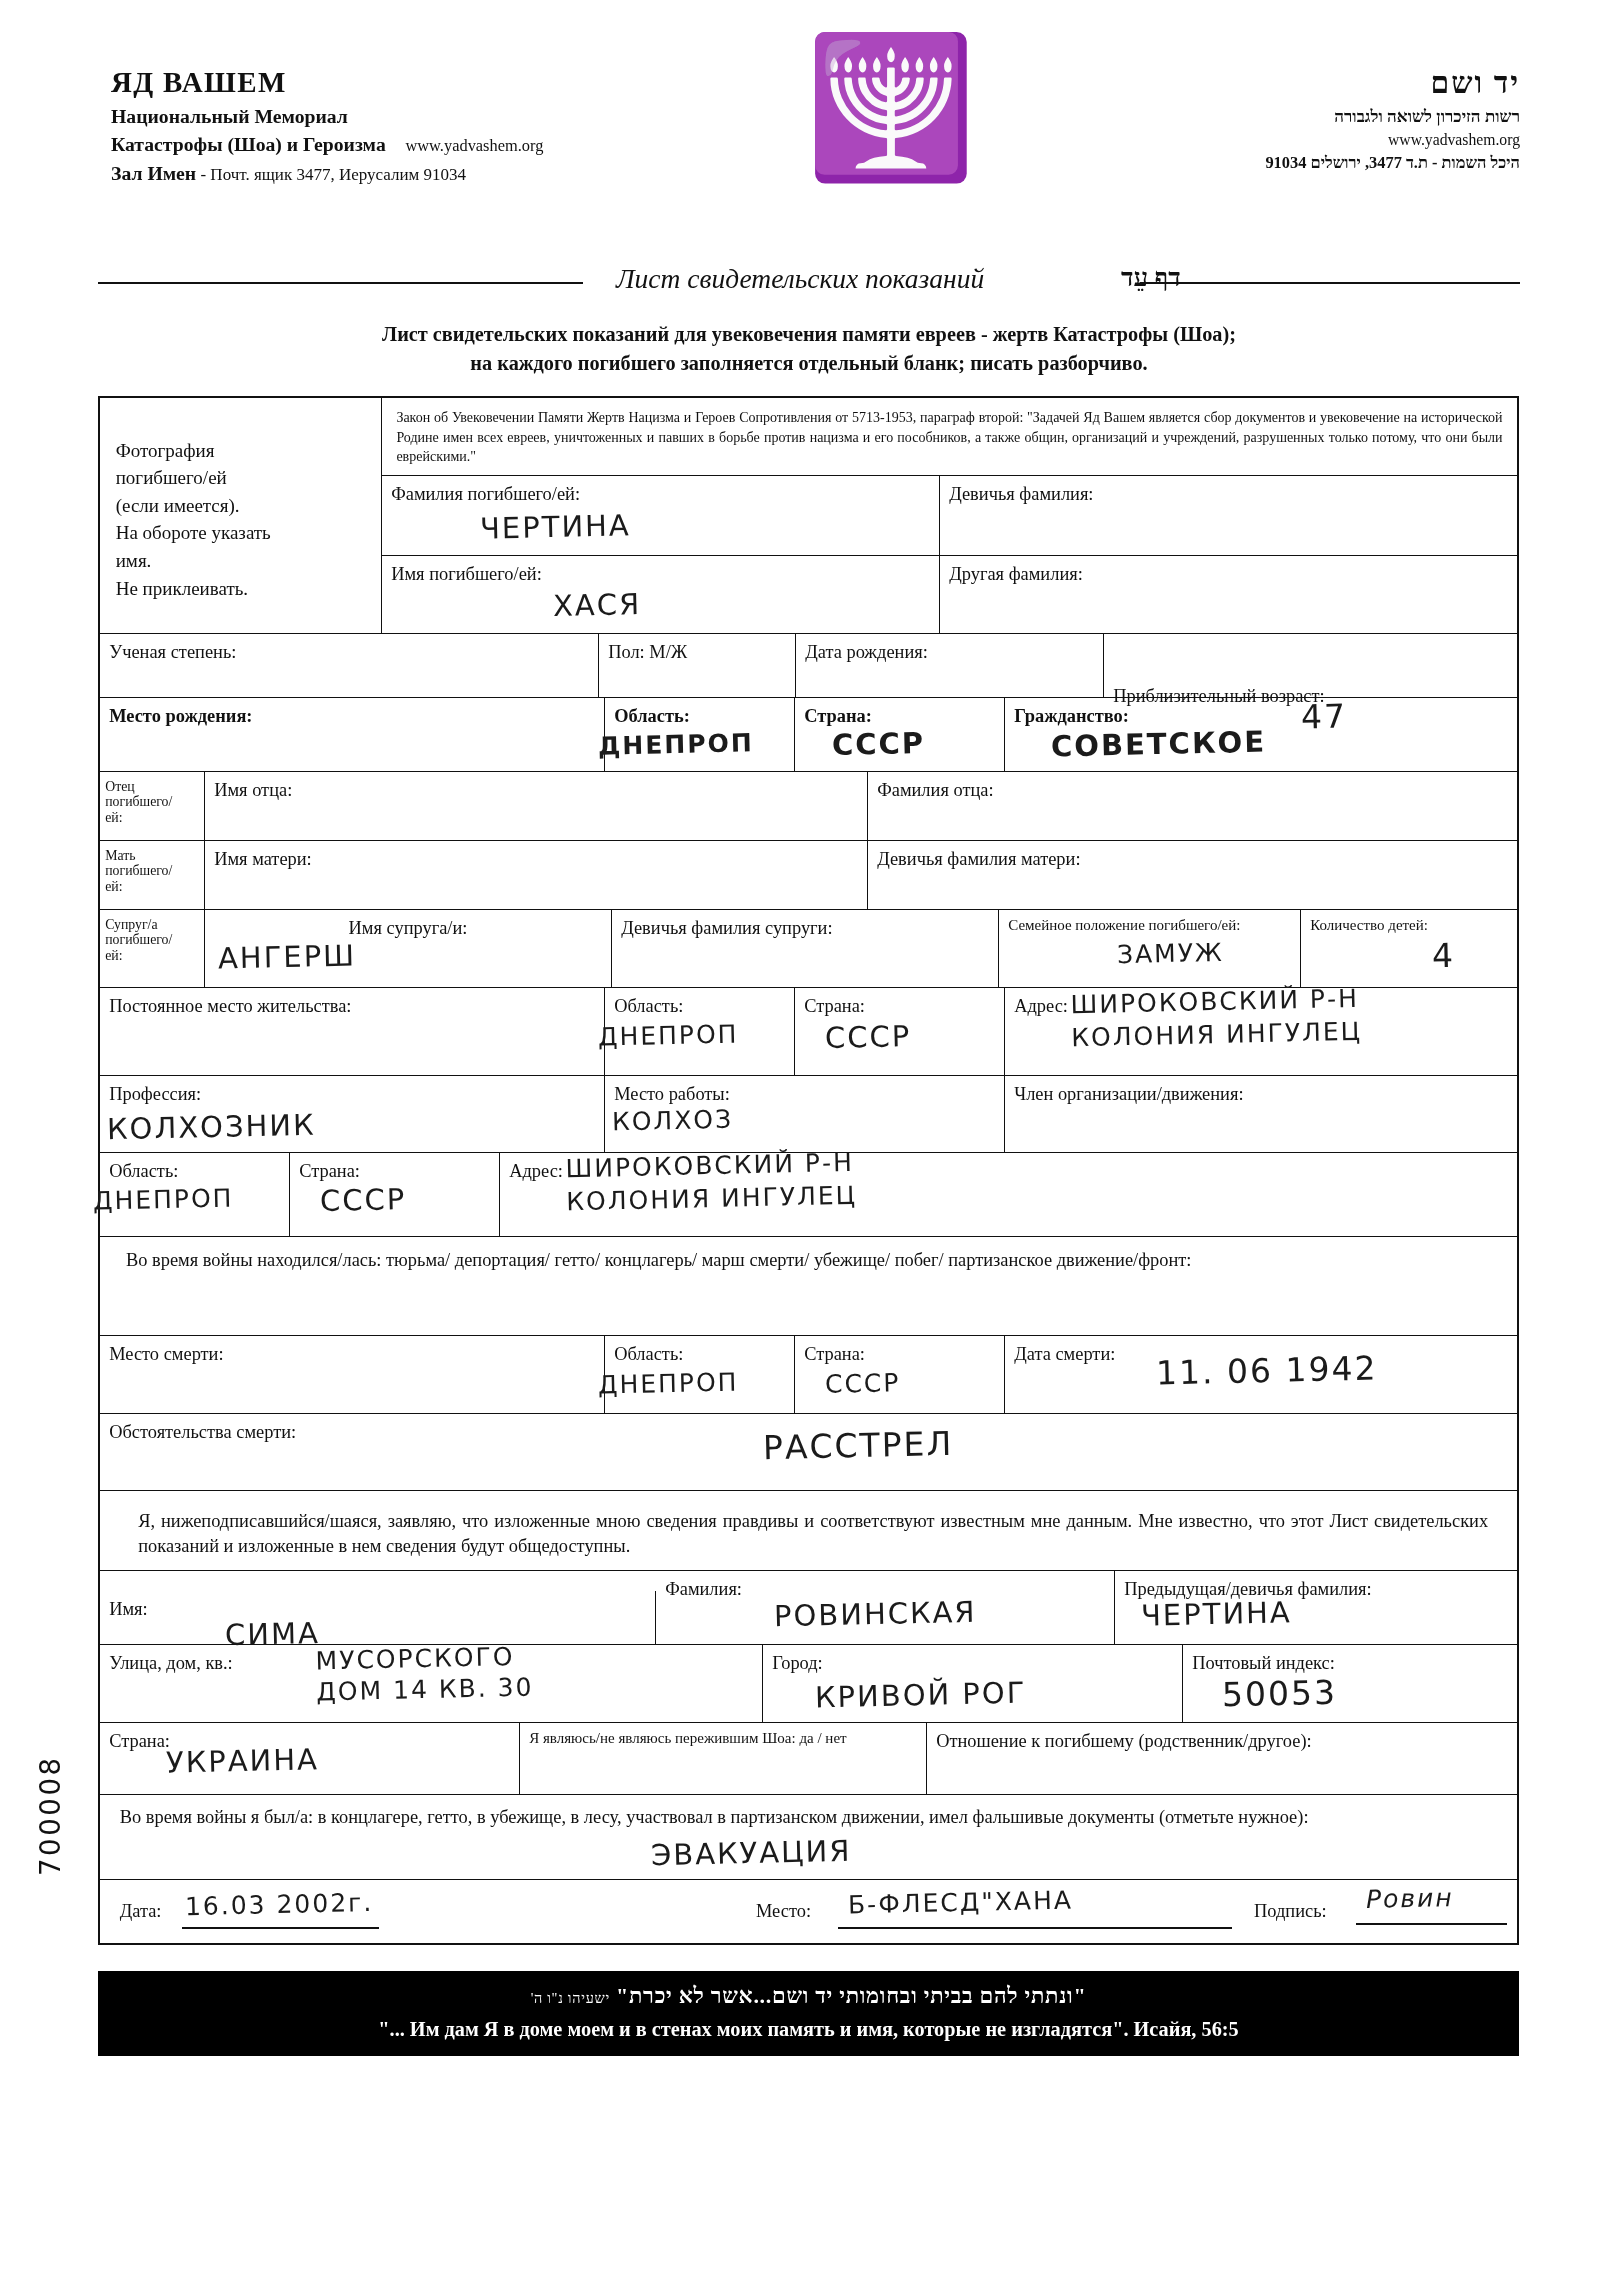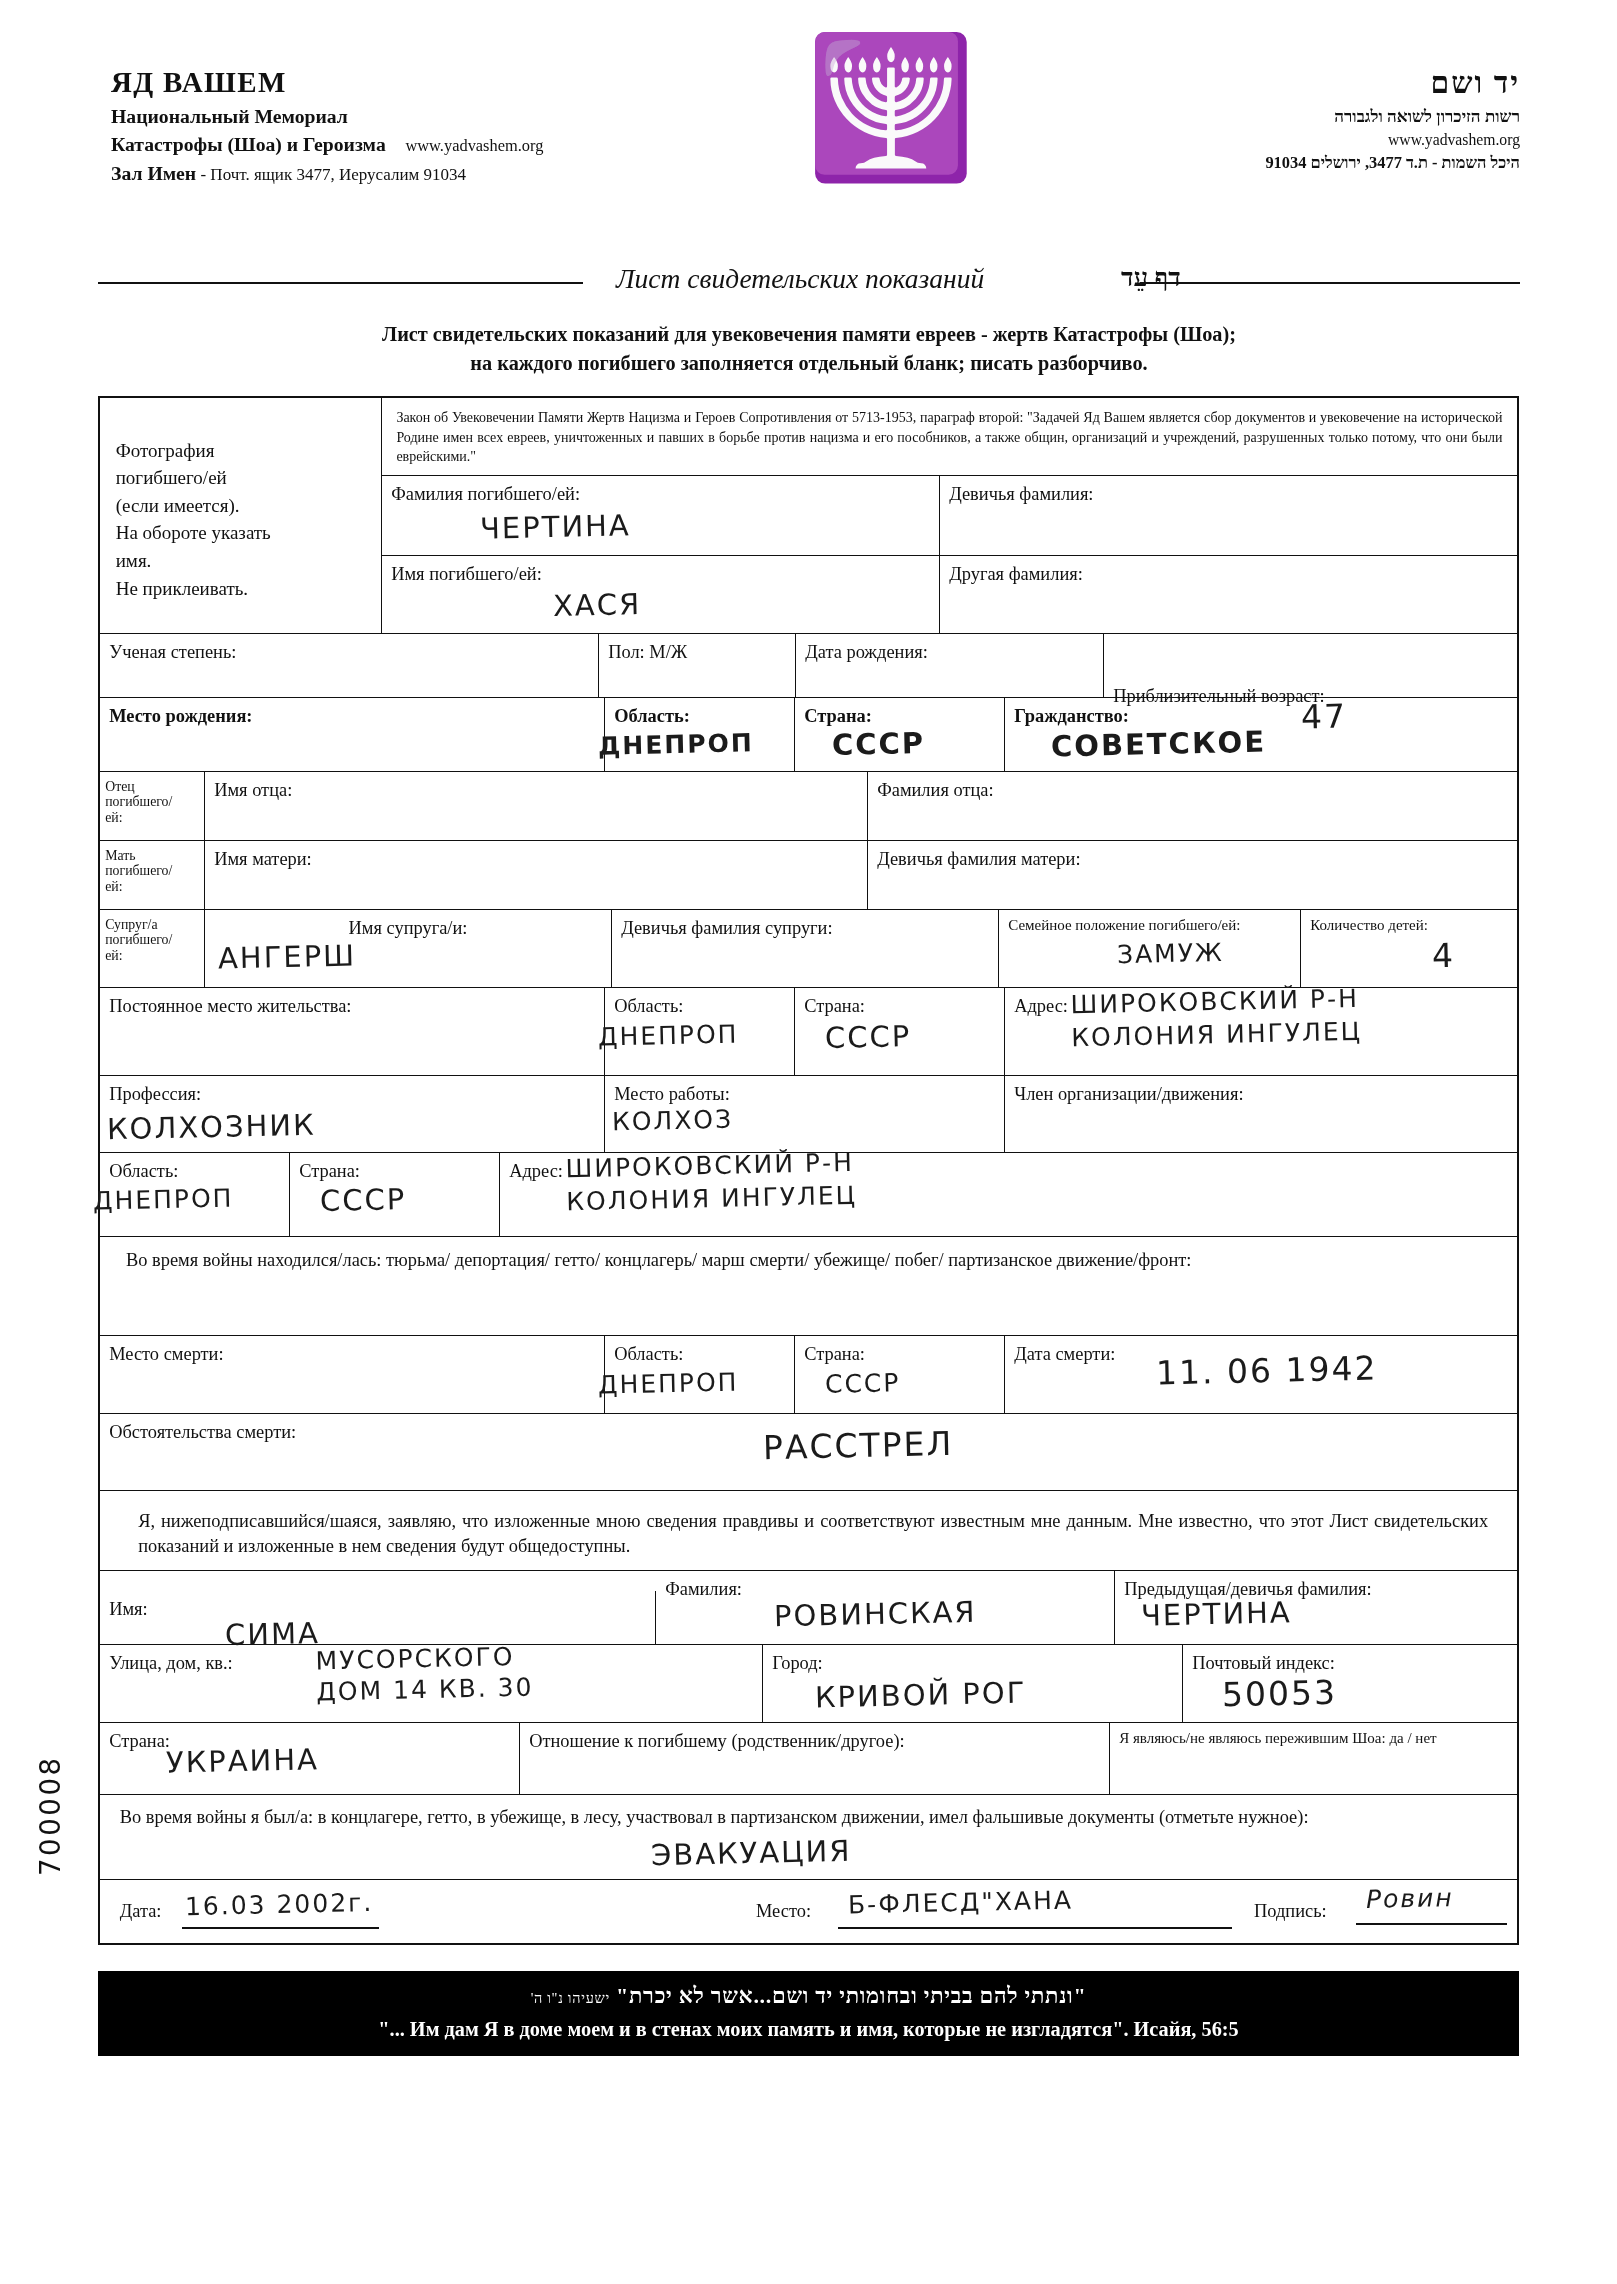--- a/index.html
+++ b/index.html
@@ -513,25 +513,25 @@
         <div class="lbl">Почтовый индекс:</div>
         <div class="hw hwpos lg" style="left:39px; top:29px;">50053</div>
       </div>
     </div>
 
     <div class="row" style="height:71px;">
       <div class="cell" style="width:420px;">
         <div class="lbl">Страна:</div>
         <div class="hw hwpos" style="left:66px; top:21px;">УКРАИНА</div>
       </div>
-      <div class="cell" style="flex:1;">
-        <div class="lbl">Отношение к погибшему (родственник/другое):</div>
-      </div>
       <div class="cell" style="width:407px;">
         <div class="lbl sm"><span>Я являюсь/не являюсь пережившим Шоа:</span> <span>да / нет</span></div>
+      </div>
+      <div class="cell" style="flex:1;">
+        <div class="lbl">Отношение к погибшему (родственник/другое):</div>
       </div>
     </div>
 
     <div class="row" style="height:84px;">
       <div class="cell" style="flex:1; padding:9.2px 17px 6.6px 19.7px;">
         <div class="lbl" style="line-height:1.35;">Во время войны я был/а: в концлагере, гетто, в убежище, в лесу, участвовал в партизанском движении, имел фальшивые документы (отметьте нужное):</div>
         <div class="hw hwpos" style="left:551px; top:41px;">ЭВАКУАЦИЯ</div>
       </div>
     </div>
 

